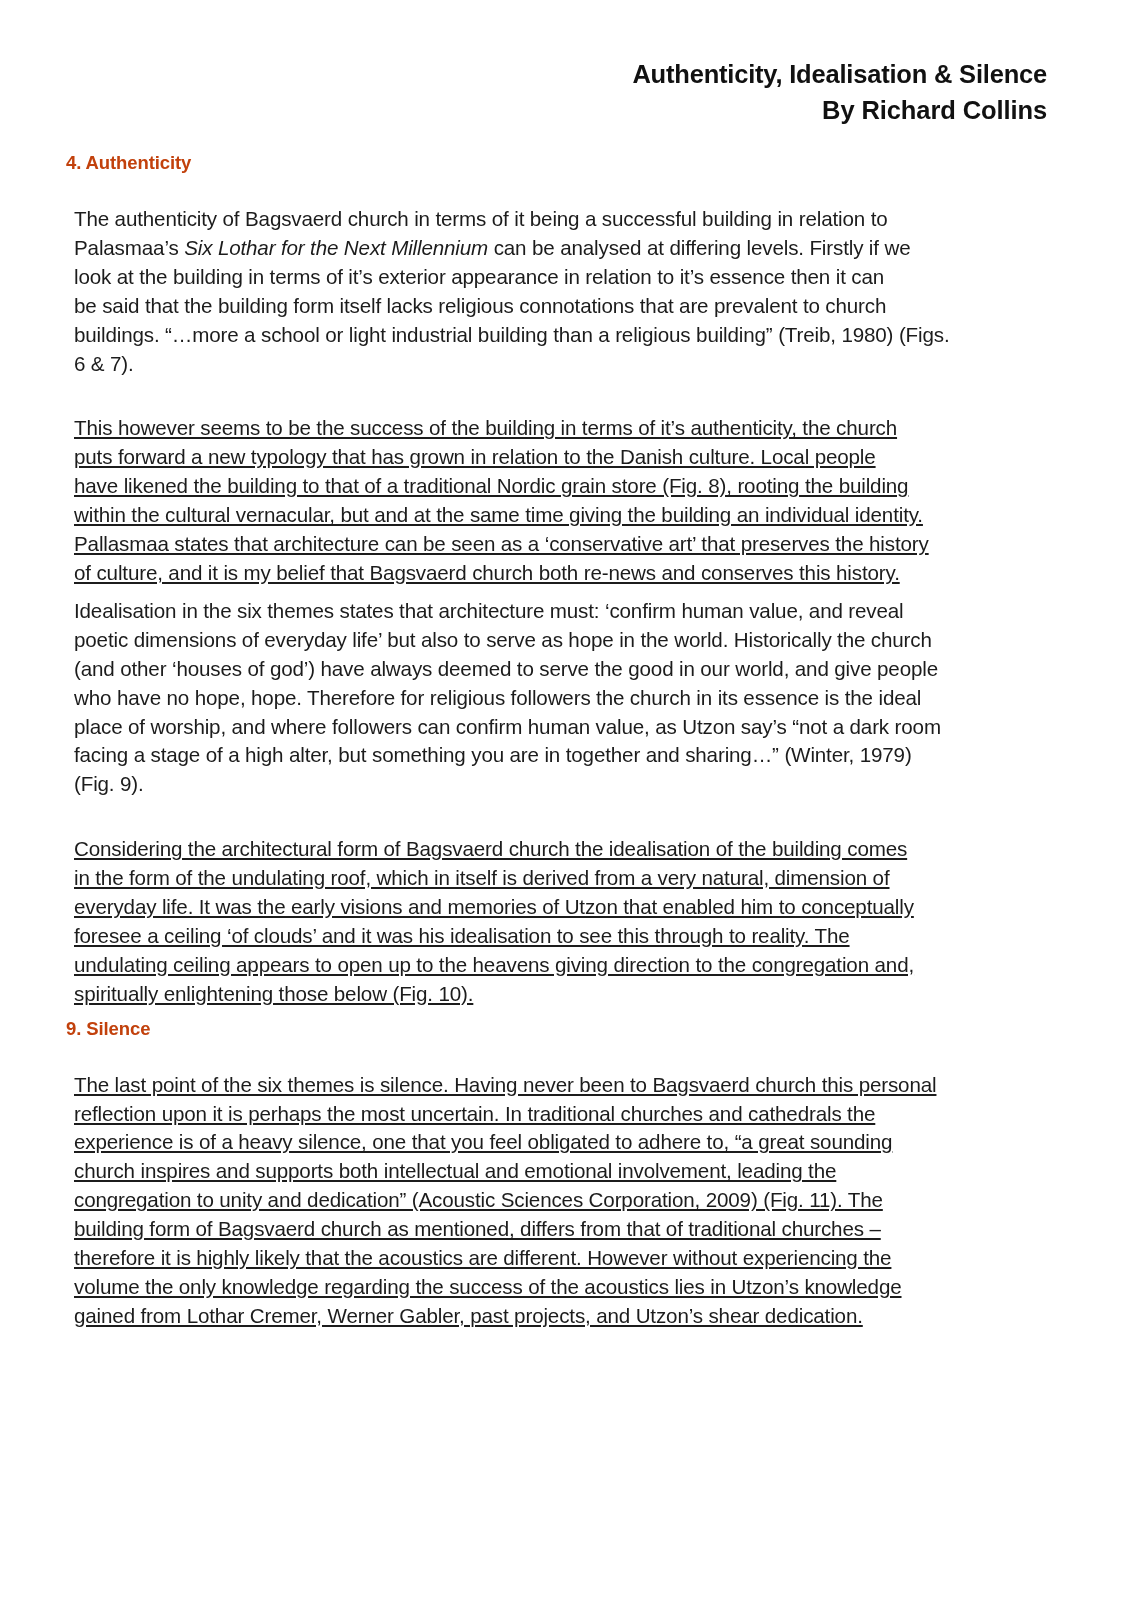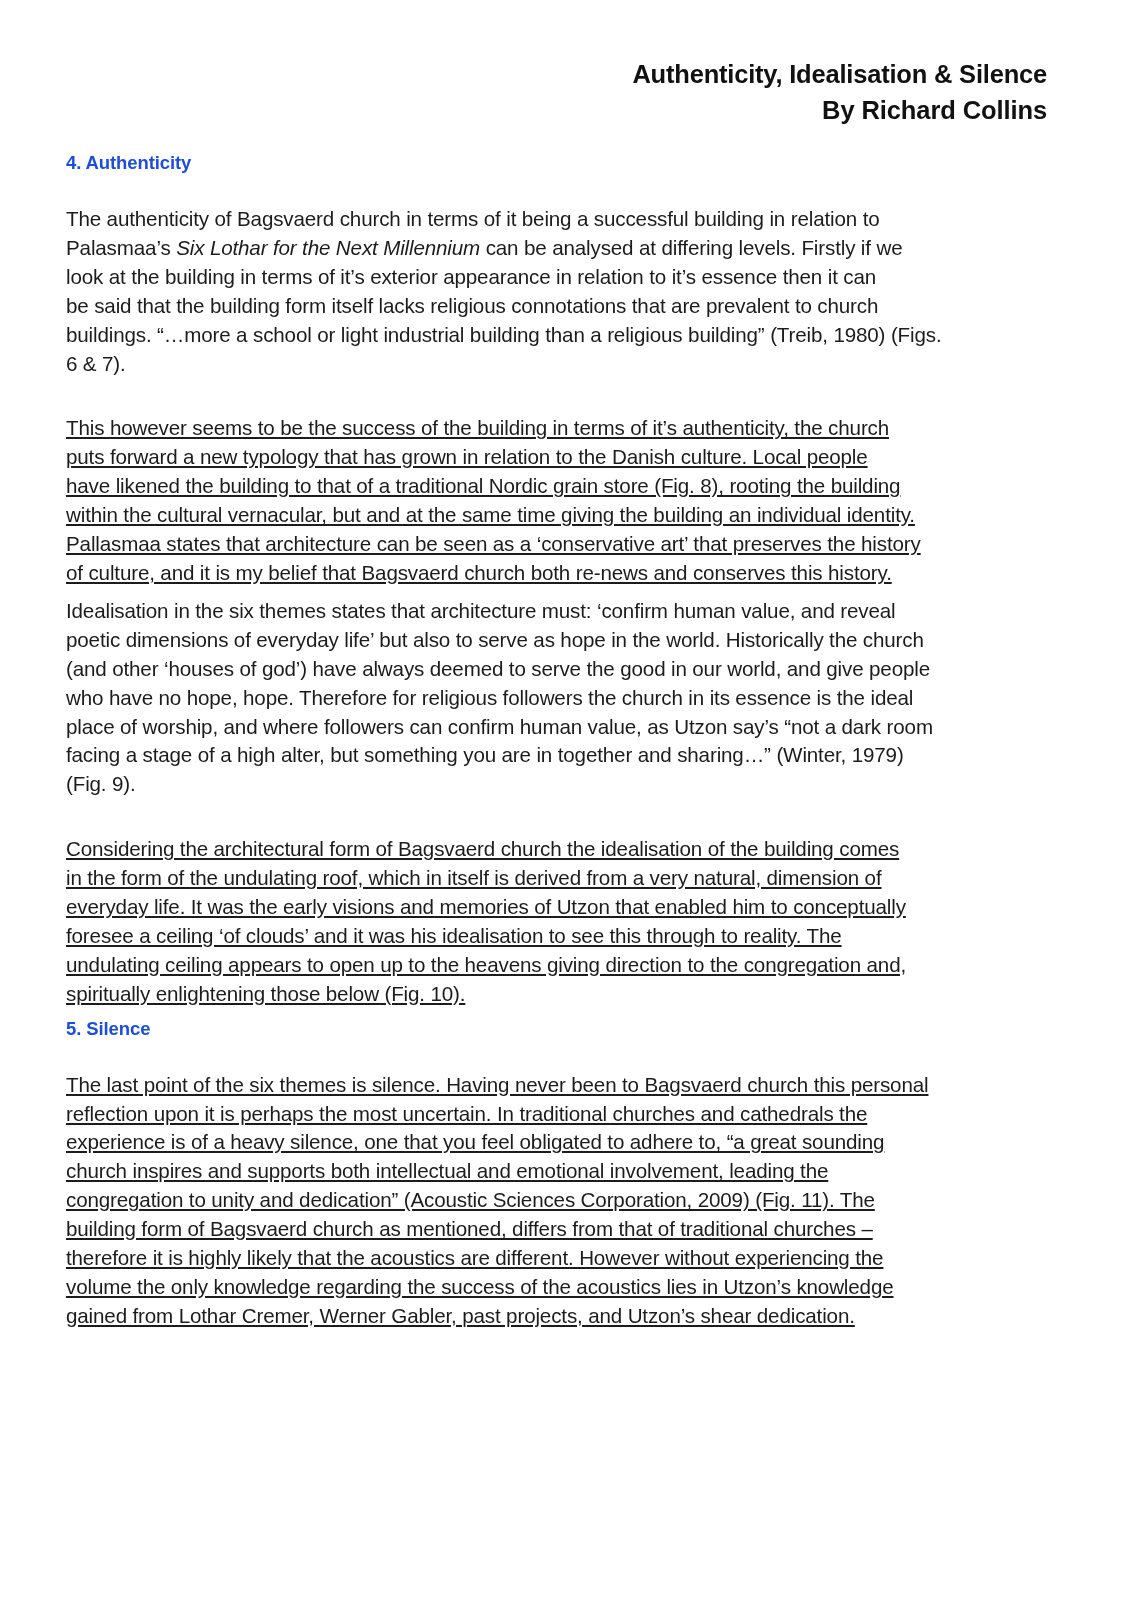--- a/index.html
+++ b/index.html
@@ -51,31 +51,31 @@
   .content {
     position: absolute;
     top: 152px;
     left: 66px;
     width: 1000px;
   }
 
   .section-heading {
     font-size: 18.5px;
     font-weight: bold;
-    color: #1d4ed8;
+    color: #c2410c;
     letter-spacing: -0.1px;
     margin: 0 0 31px 0;
   }
 
   .para {
     font-size: 20.6px;
     line-height: 28.9px;
     color: #1c1c1c;
     letter-spacing: -0.15px;
-    margin: 0 0 36px 0;
+    margin: 0 0 36px 8px;
     white-space: pre-wrap;
   }
   .para:last-child { margin-bottom: 0; text-decoration: underline; }
 
   .section-block { margin-bottom: 0; }
 
   .italic { font-style: italic; }
 
   
   .heading-spacer { height: 9px; }
@@ -126,21 +126,21 @@
 in the form of the undulating roof, which in itself is derived from a very natural, dimension of
 everyday life. It was the early visions and memories of Utzon that enabled him to conceptually
 foresee a ceiling ‘of clouds’ and it was his idealisation to see this through to reality. The
 undulating ceiling appears to open up to the heavens giving direction to the congregation and,
 spiritually enlightening those below (Fig. 10).</p>
     </div>
 
     <div class="heading-spacer"></div>
 
     <div class="section-block">
-      <h2 class="section-heading">5. Silence</h2>
+      <h2 class="section-heading">9. Silence</h2>
 
       <p class="para">The last point of the six themes is silence. Having never been to Bagsvaerd church this personal
 reflection upon it is perhaps the most uncertain. In traditional churches and cathedrals the
 experience is of a heavy silence, one that you feel obligated to adhere to, “a great sounding
 church inspires and supports both intellectual and emotional involvement, leading the
 congregation to unity and dedication” (Acoustic Sciences Corporation, 2009) (Fig. 11). The
 building form of Bagsvaerd church as mentioned, differs from that of traditional churches –
 therefore it is highly likely that the acoustics are different. However without experiencing the
 volume the only knowledge regarding the success of the acoustics lies in Utzon’s knowledge
 gained from Lothar Cremer, Werner Gabler, past projects, and Utzon’s shear dedication.</p>

